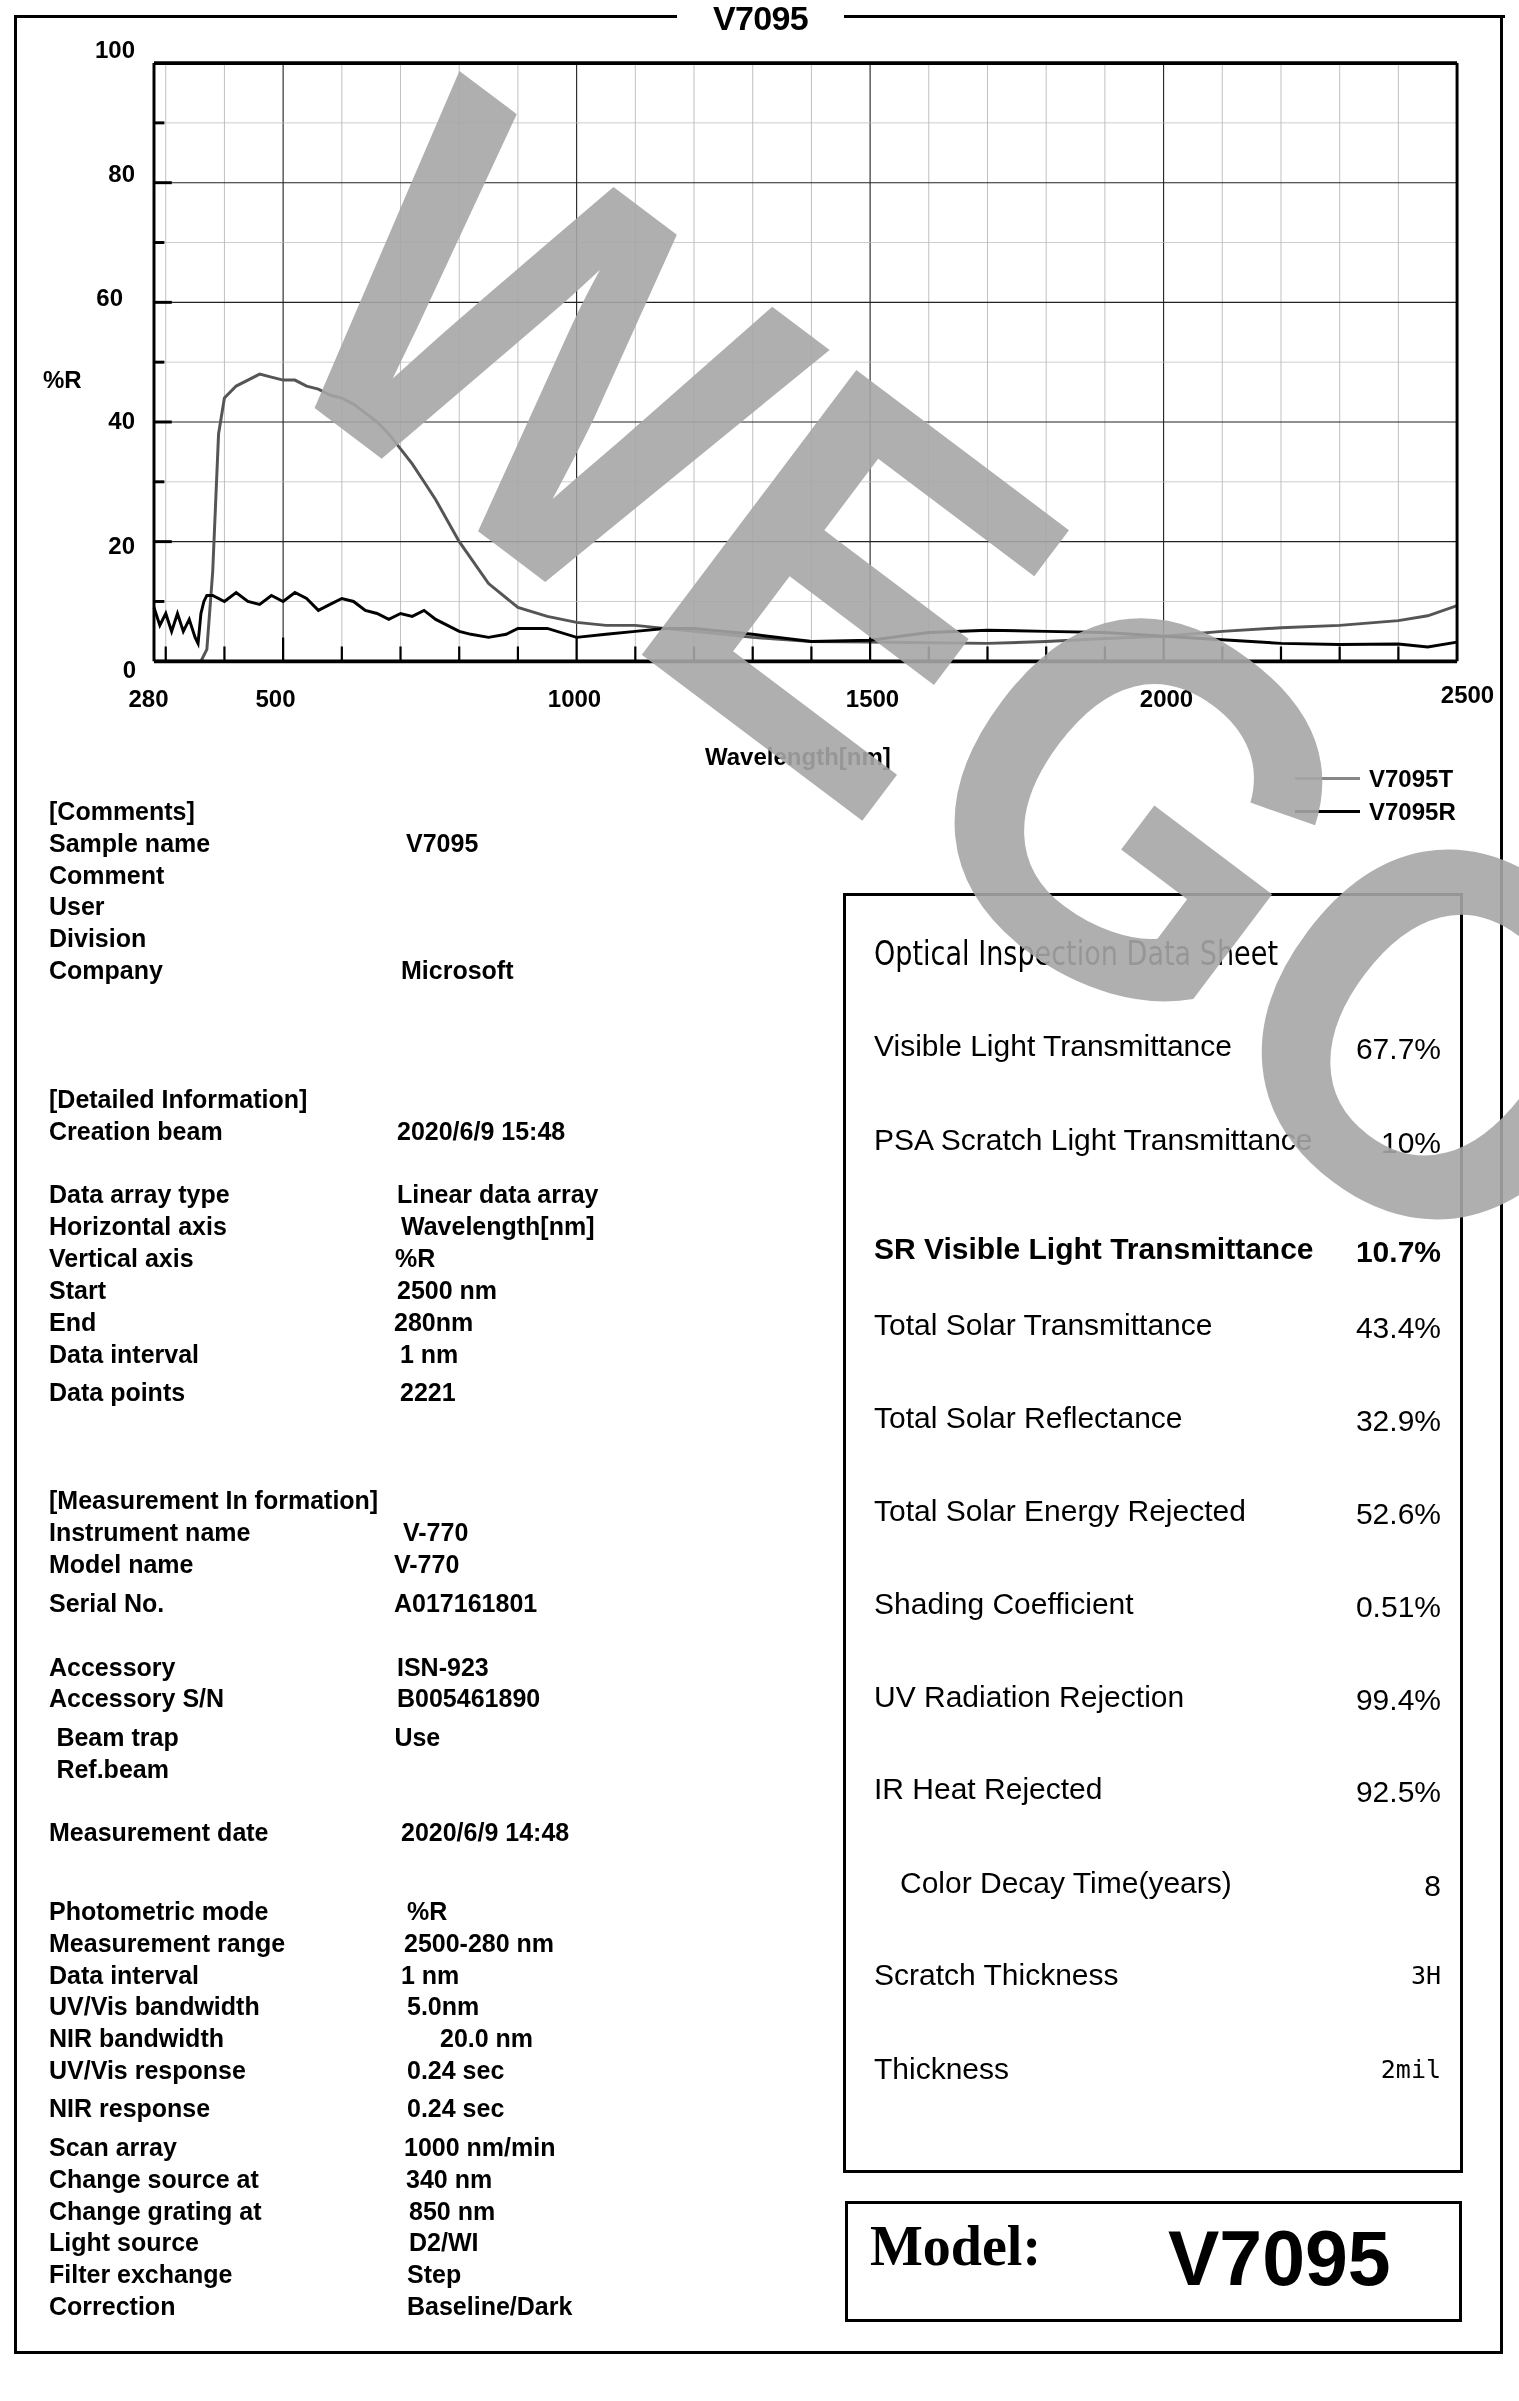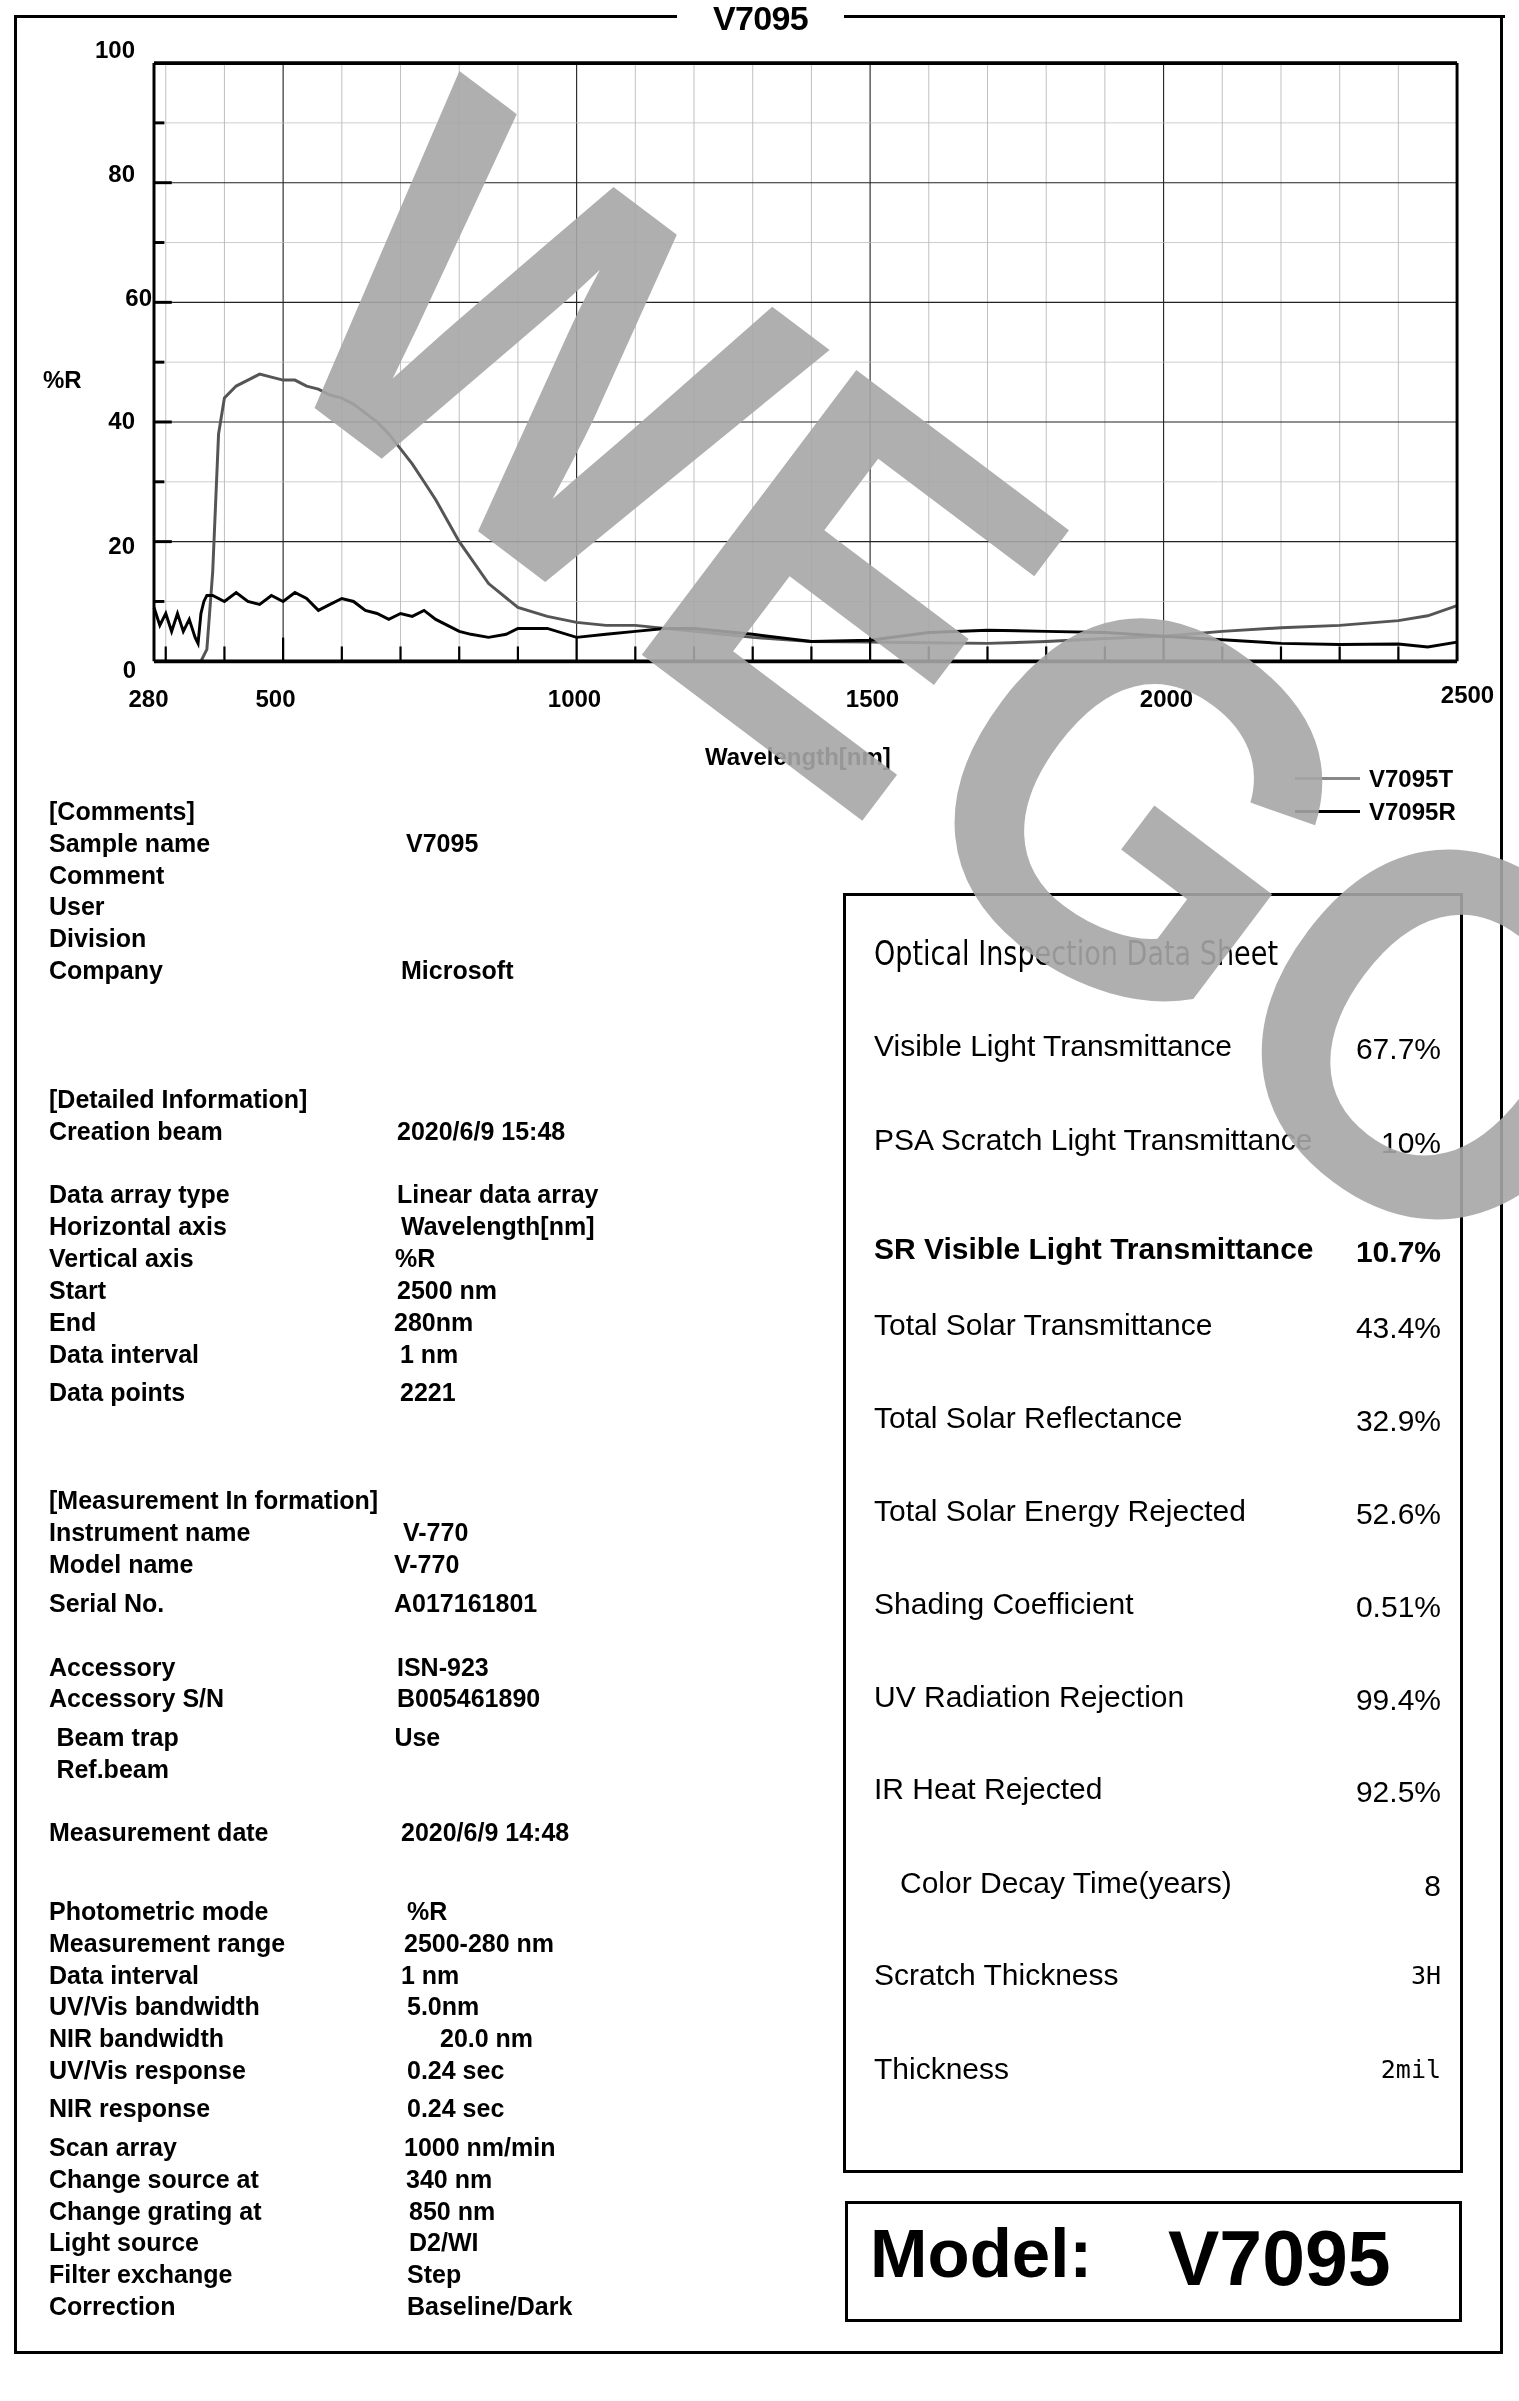--- a/index.html
+++ b/index.html
@@ -19,21 +19,21 @@
   .info { position:absolute; left:49px; font-weight:bold; font-size:25px; }
   .info-row { position:absolute; left:0; white-space:nowrap; }
   .info-label { position:absolute; left:0; }
   .info-value { position:absolute; white-space:nowrap; }
   .sheet { position:absolute; left:843px; top:893px; width:620px; height:1280px; border:3px solid #000; box-sizing:border-box; }
   .sheet-title { position:absolute; left:28px; top:38px; font-size:33px; font-family:"DejaVu Sans", sans-serif; transform:scaleX(0.82); transform-origin:left top; white-space:nowrap; }
   .sheet-row { position:absolute; left:28px; right:19px; height:37px; font-size:30px; }
   .sheet-row .lbl { position:absolute; left:0; top:0; white-space:nowrap; }
   .sheet-row .val { position:absolute; right:0; top:3px; white-space:nowrap; }
   .model-box { position:absolute; left:845px; top:2201px; width:617px; height:121px; border:3px solid #000; box-sizing:border-box; }
-  .model-text { position:absolute; left:22px; top:10.4px; font-weight:bold; font-size:69px; white-space:nowrap; }
+  .model-text { position:absolute; left:22px; top:10.4px; font-weight:bold; font-size:56px; white-space:nowrap;font-family:Liberation Serif, serif; }
   .model-val { position:absolute; left:320px; top:10.4px; font-weight:bold; font-size:77px; white-space:nowrap; }
   .watermark { position:absolute; left:0; top:0; width:1520px; height:2401px; pointer-events:none; }
 </style>
 </head>
 <body>
 
 <div class="frame-top-left"></div>
 <div class="frame-top-right"></div>
 <div class="frame"></div>
 <div class="doc-title">V7095</div>
@@ -110,21 +110,21 @@
       <line x1="1571.6036036036035" y1="893" x2="1571.6036036036035" y2="861" stroke="#000" stroke-width="3"></line>
       <line x1="1650.8828828828828" y1="893" x2="1650.8828828828828" y2="873" stroke="#000" stroke-width="3"></line>
       <line x1="1730.1621621621623" y1="893" x2="1730.1621621621623" y2="873" stroke="#000" stroke-width="3"></line>
       <line x1="1809.4414414414414" y1="893" x2="1809.4414414414414" y2="873" stroke="#000" stroke-width="3"></line>
       <line x1="1888.7207207207207" y1="893" x2="1888.7207207207207" y2="873" stroke="#000" stroke-width="3"></line>
     </g>
 </svg>
 
 <div class="ytick" style="left:83px;top:36px;">100</div>
 <div class="ytick" style="left:83px;top:160px;">80</div>
-<div class="ytick" style="left:100px;top:284px;">60</div>
+<div class="ytick" style="left:71px;top:284px;">60</div>
 <div class="ytick" style="left:83px;top:407px;">40</div>
 <div class="ytick" style="left:83px;top:532px;">20</div>
 <div class="ytick" style="left:83px;top:656px;width:53px;">0</div>
 <div class="axis-label" style="left:43px;top:366px;">%R</div>
 
 <div class="xtick" style="left:104px;top:685px;">280</div>
 <div class="xtick" style="left:231px;top:685px;">500</div>
 <div class="xtick" style="left:530px;top:685px;">1000</div>
 <div class="xtick" style="left:828px;top:685px;">1500</div>
 <div class="xtick" style="left:1122px;top:685px;">2000</div>

